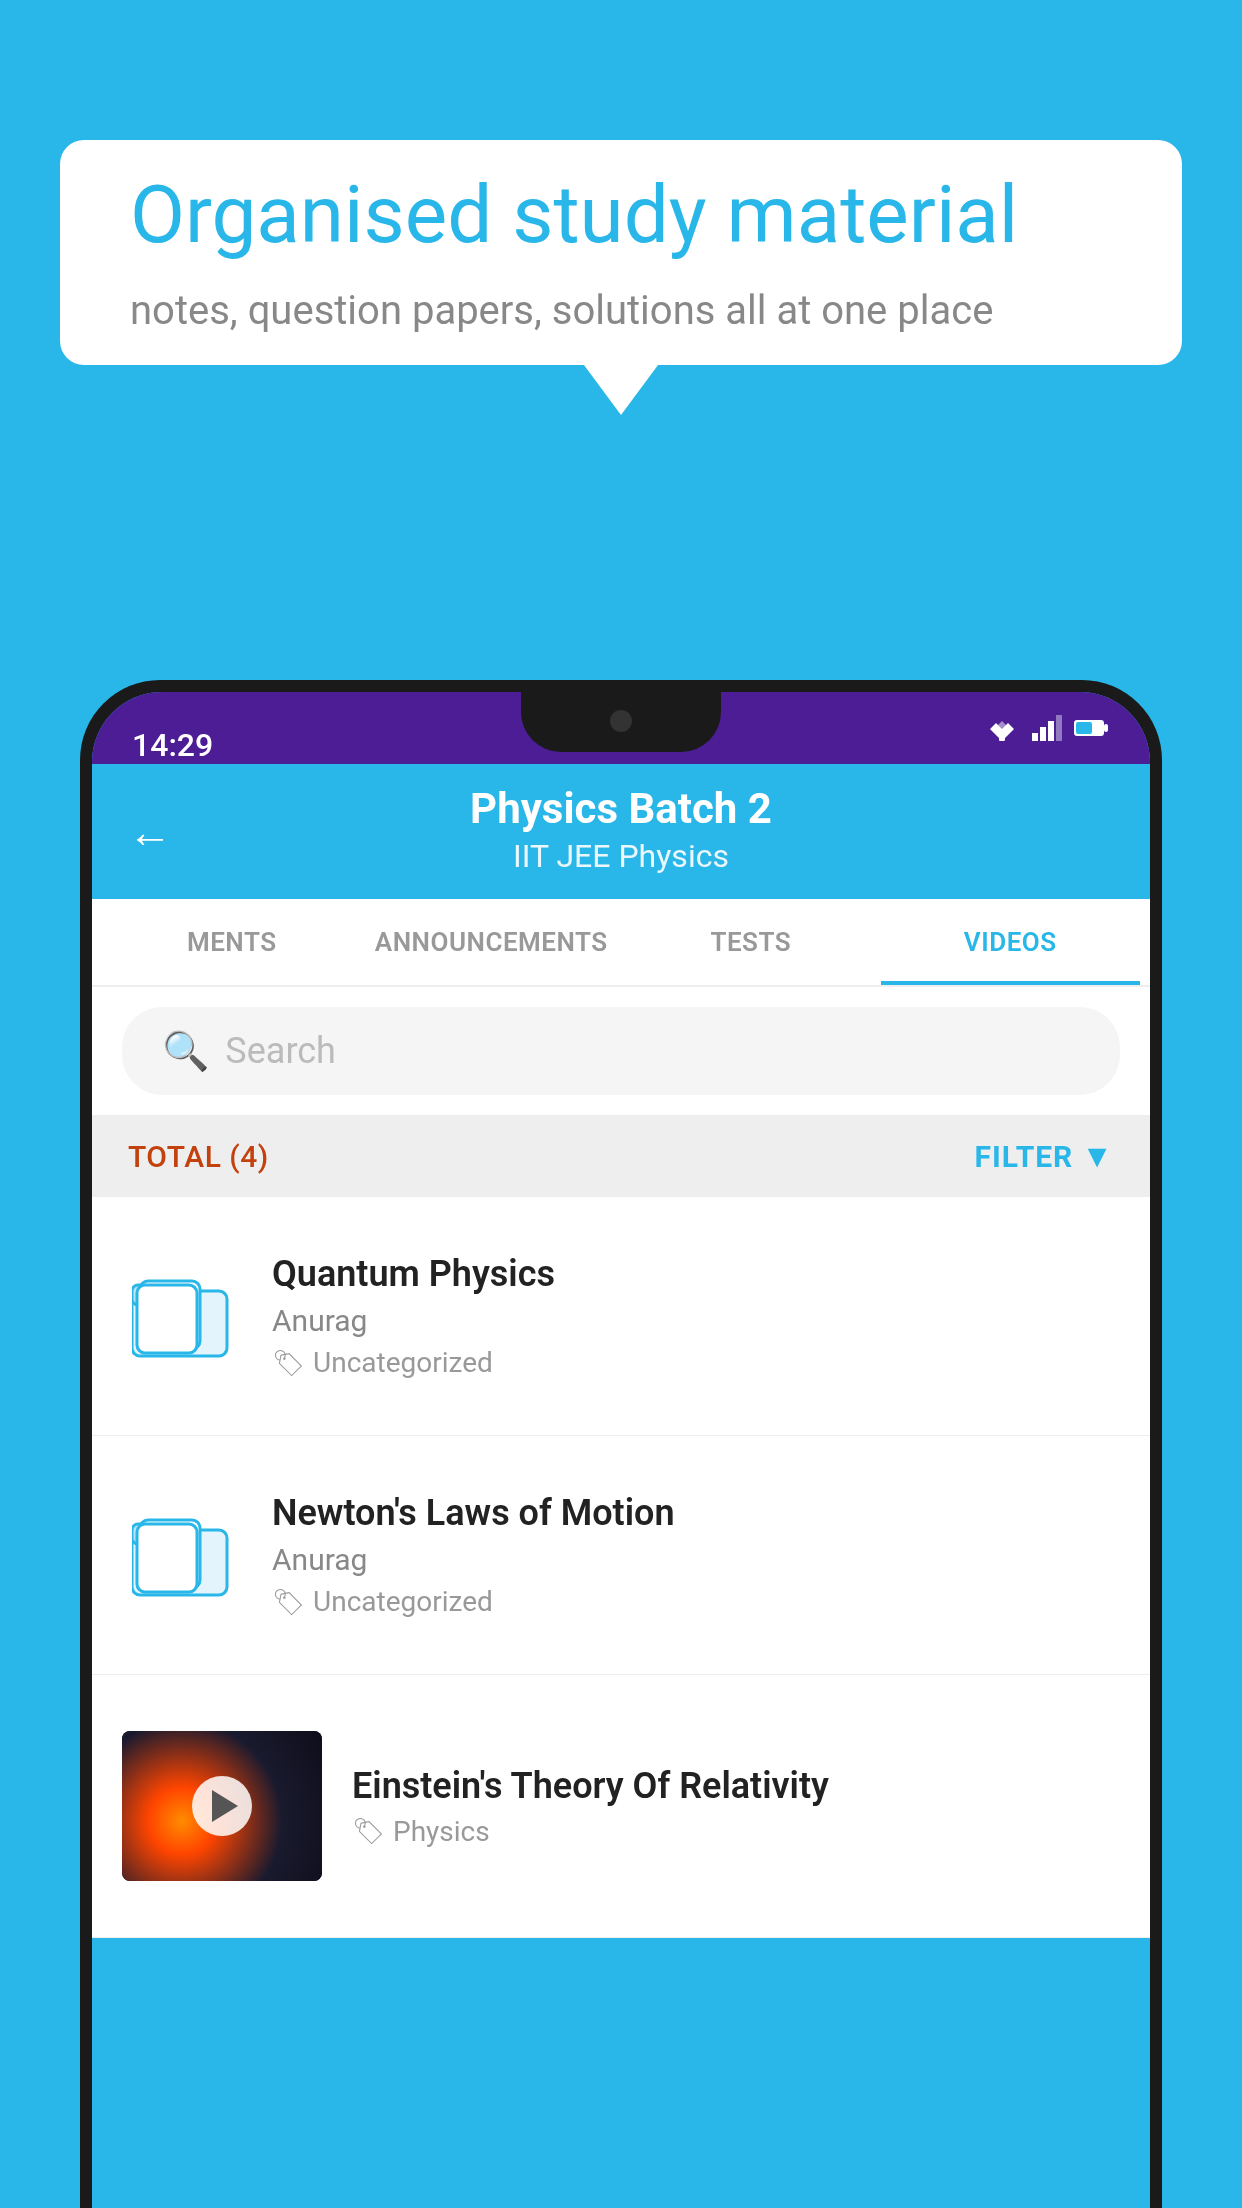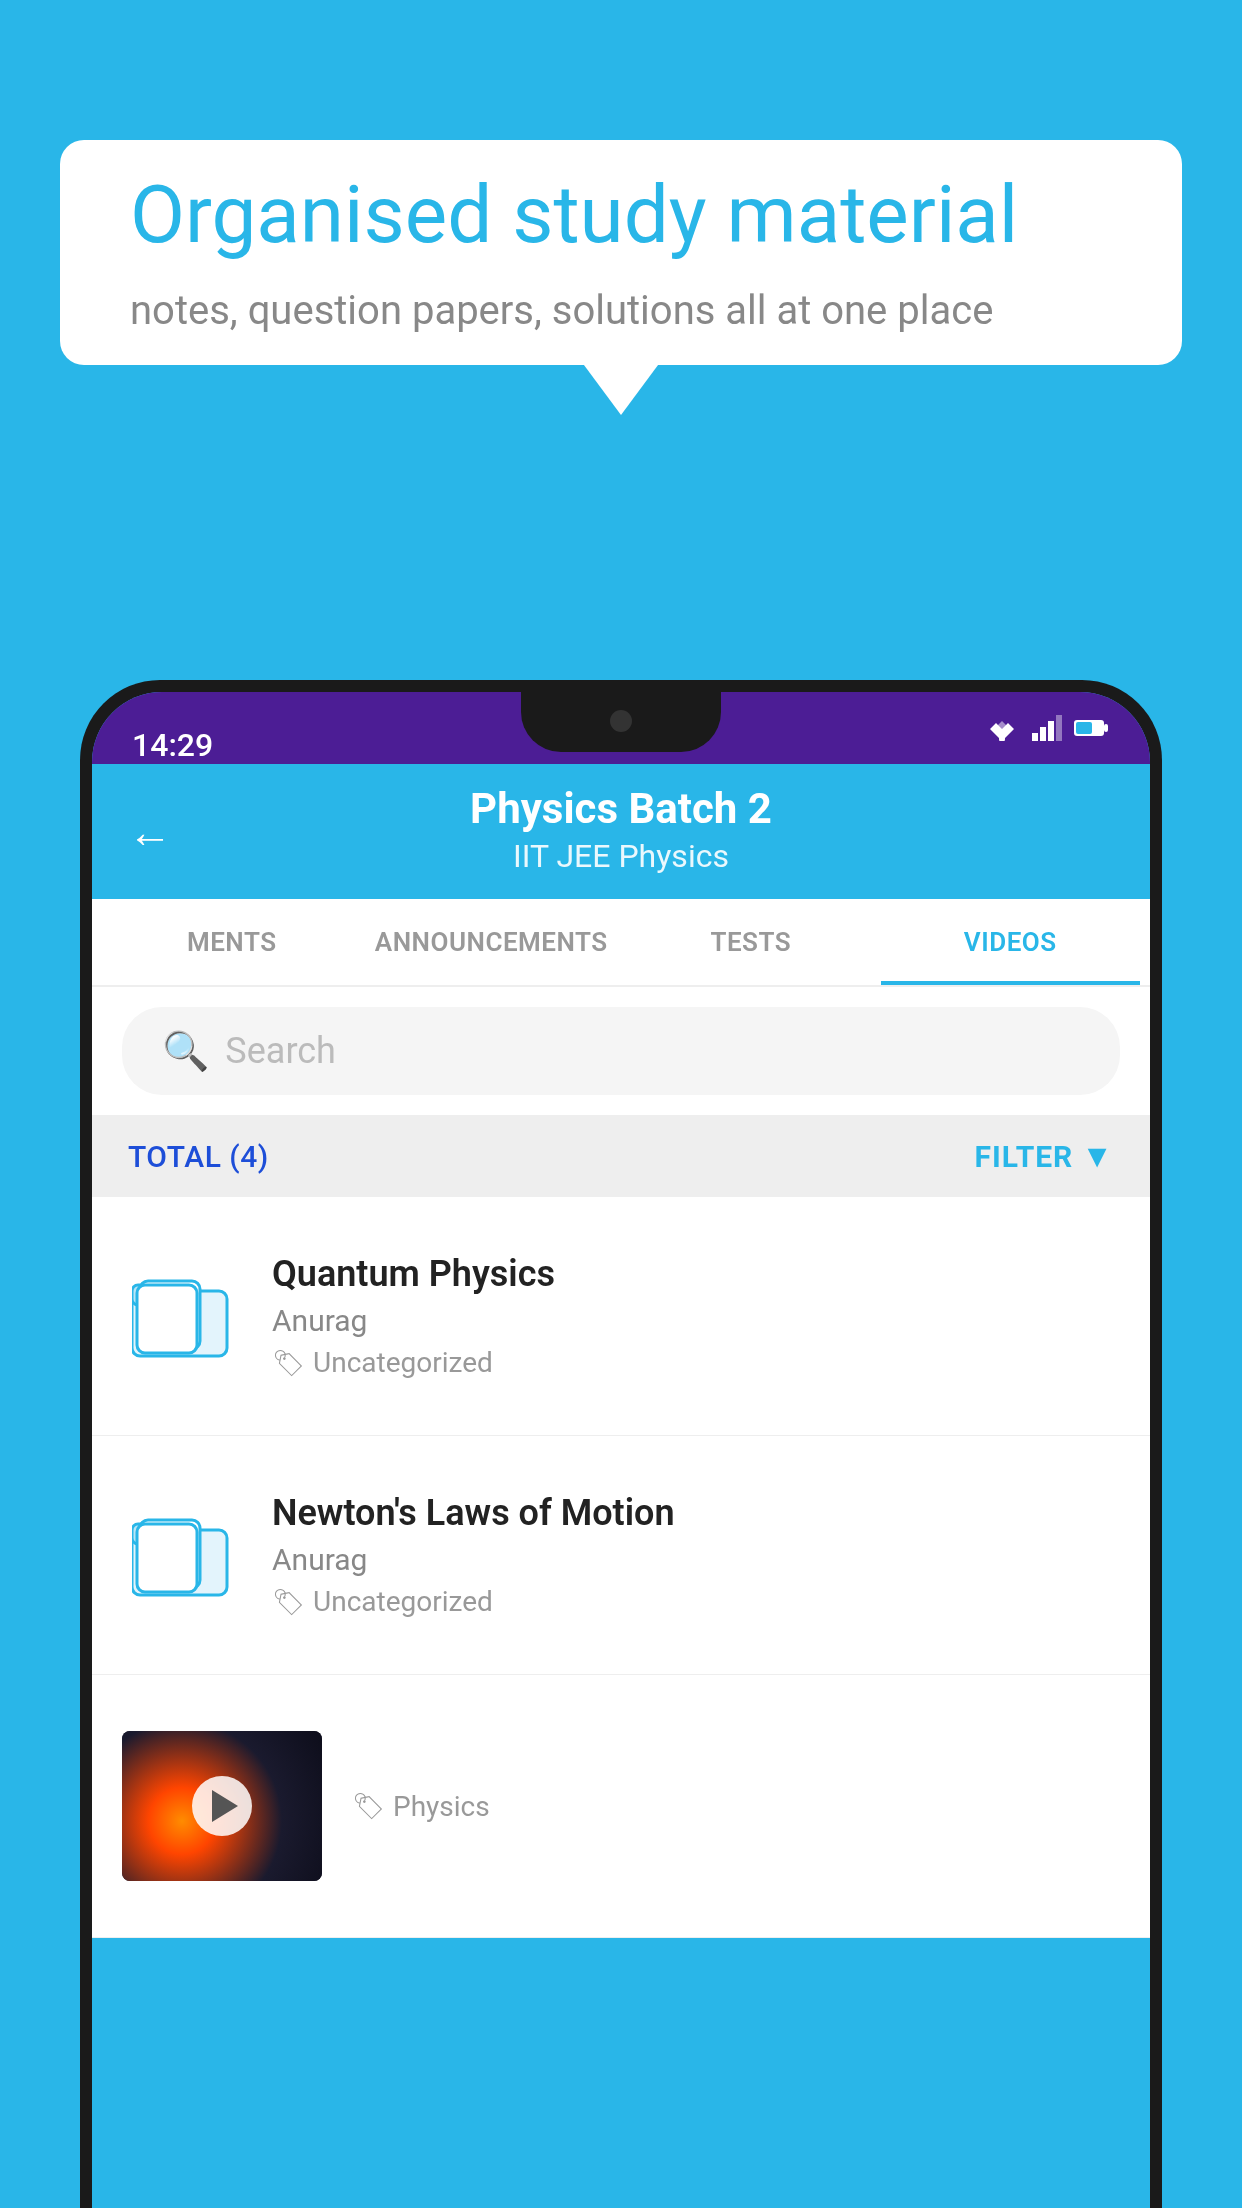--- a/index.html
+++ b/index.html
@@ -226,21 +226,21 @@
     
     .filter-bar {
       background: #eeeeee;
       padding: 22px 36px;
       display: flex;
       align-items: center;
       justify-content: space-between;
     }
 
     .total-label {
-      color: #1d4ed8;
+      color: #c2410c;
       font-size: 30px;
       font-weight: 500;
       letter-spacing: 0.5px;
     }
 
     .filter-button {
       color: #29b6e8;
       font-size: 30px;
       font-weight: 700;
       display: flex;
@@ -464,20 +464,21 @@
       </div>
 
       <div class="video-item">
         <div class="video-item-img">
           <div class="video-thumb-bg"></div>
           <div class="play-button">
             <div class="play-triangle"></div>
           </div>
         </div>
         <div class="video-item-info">
+          <div class="video-item-title">Einstein's Theory Of Relativity</div>
           <div class="video-item-tag">
             <span class="tag-icon">🏷</span>
             <span>Physics</span>
           </div>
         </div>
       </div>
 
     </div>
 
   </div>

